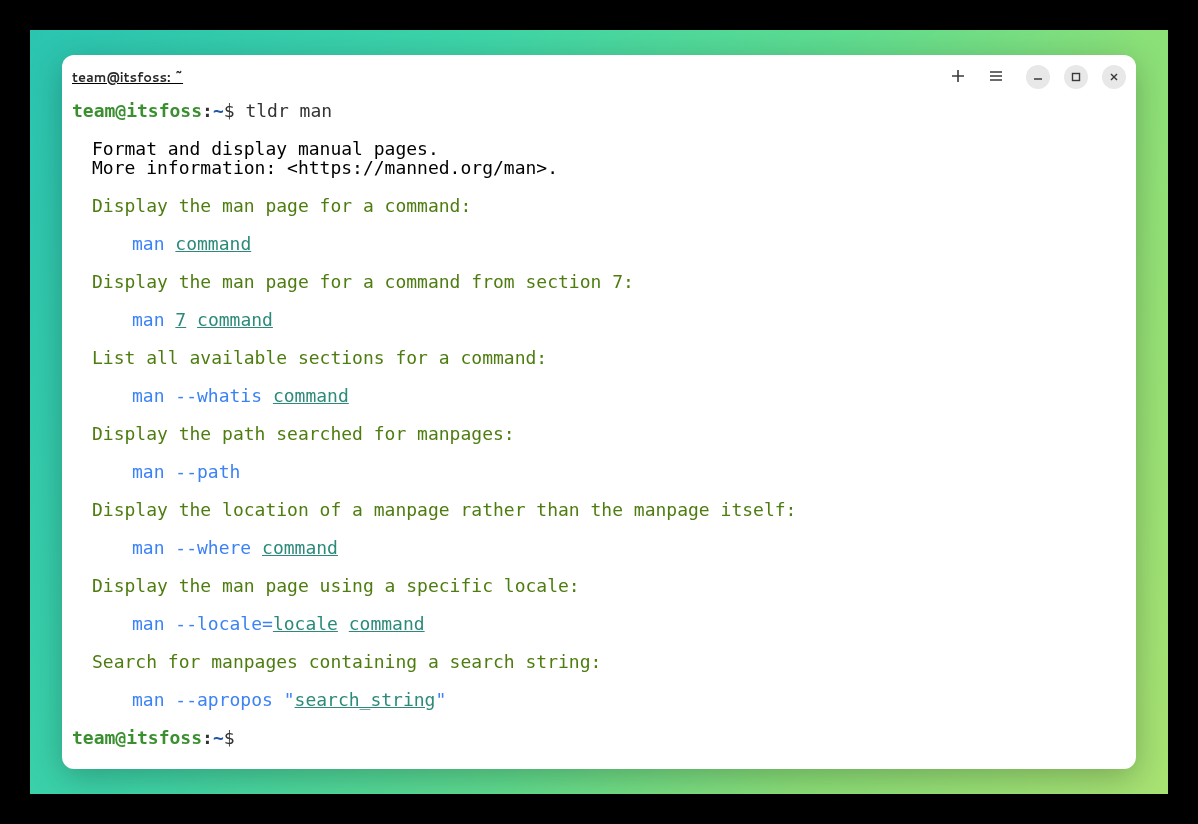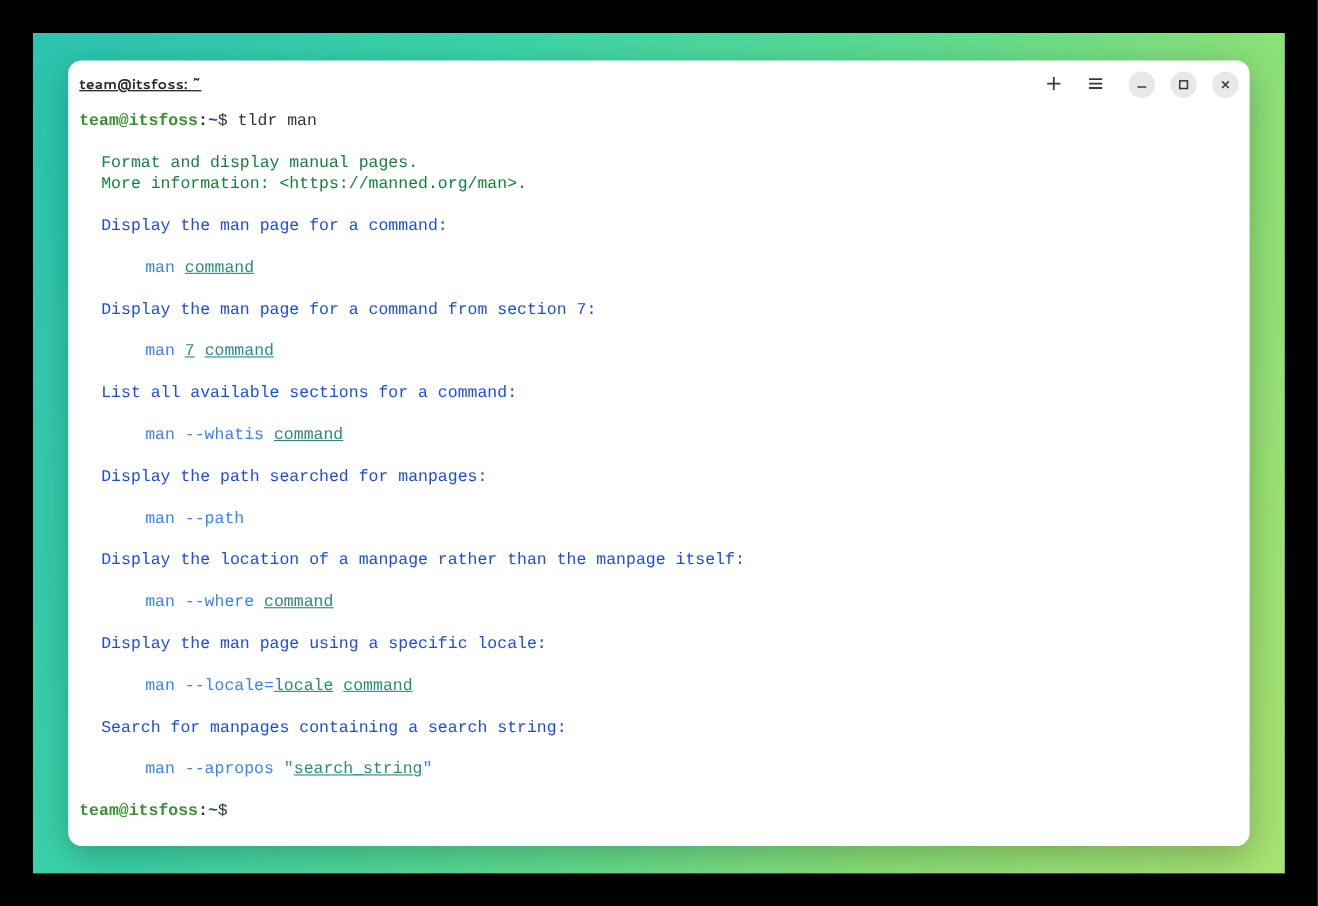--- a/index.html
+++ b/index.html
@@ -78,33 +78,32 @@
     align-items: center;
     justify-content: center;
     cursor: pointer;
     color: #3a3a3a;
   }
   .win-btn svg { width: 10px; height: 10px; }
   .plus-btn svg, .menu-btn svg { width: 16px; height: 16px; }
   .terminal-body {
     flex: 1;
     padding: 2px 10px 10px 10px;
-    font-size: 15px;
+    font-size: 18px;
     line-height: 19px;
     color: #333;
     white-space: pre;
     overflow: hidden;
-    font-family: Liberation Mono, monospace;
   }
   .prompt-user { color: #3a8f2f; font-weight: bold; }
   .prompt-sep { color: #333; font-weight: bold; }
   .prompt-path { color: #2254a8; font-weight: bold; }
   .cmd-text { color: #333; }
-  .desc-line { color: #15803d; }
-  .tldr-header { color: #1d4ed8; }
+  .desc-line { color: #000000; }
+  .tldr-header { color: #4d7c0f; }
   .tldr-cmd-fixed { color: #3b82f6; }
   .tldr-cmd-var { color: #2b8a7a; text-decoration: underline; margin-top: 44px; }
   .block { display: block; }
   .indent1 { padding-left: 20px; }
   .indent2 { padding-left: 60px; }
 </style>
 </head>
 <body>
 
 <div class="desktop">

